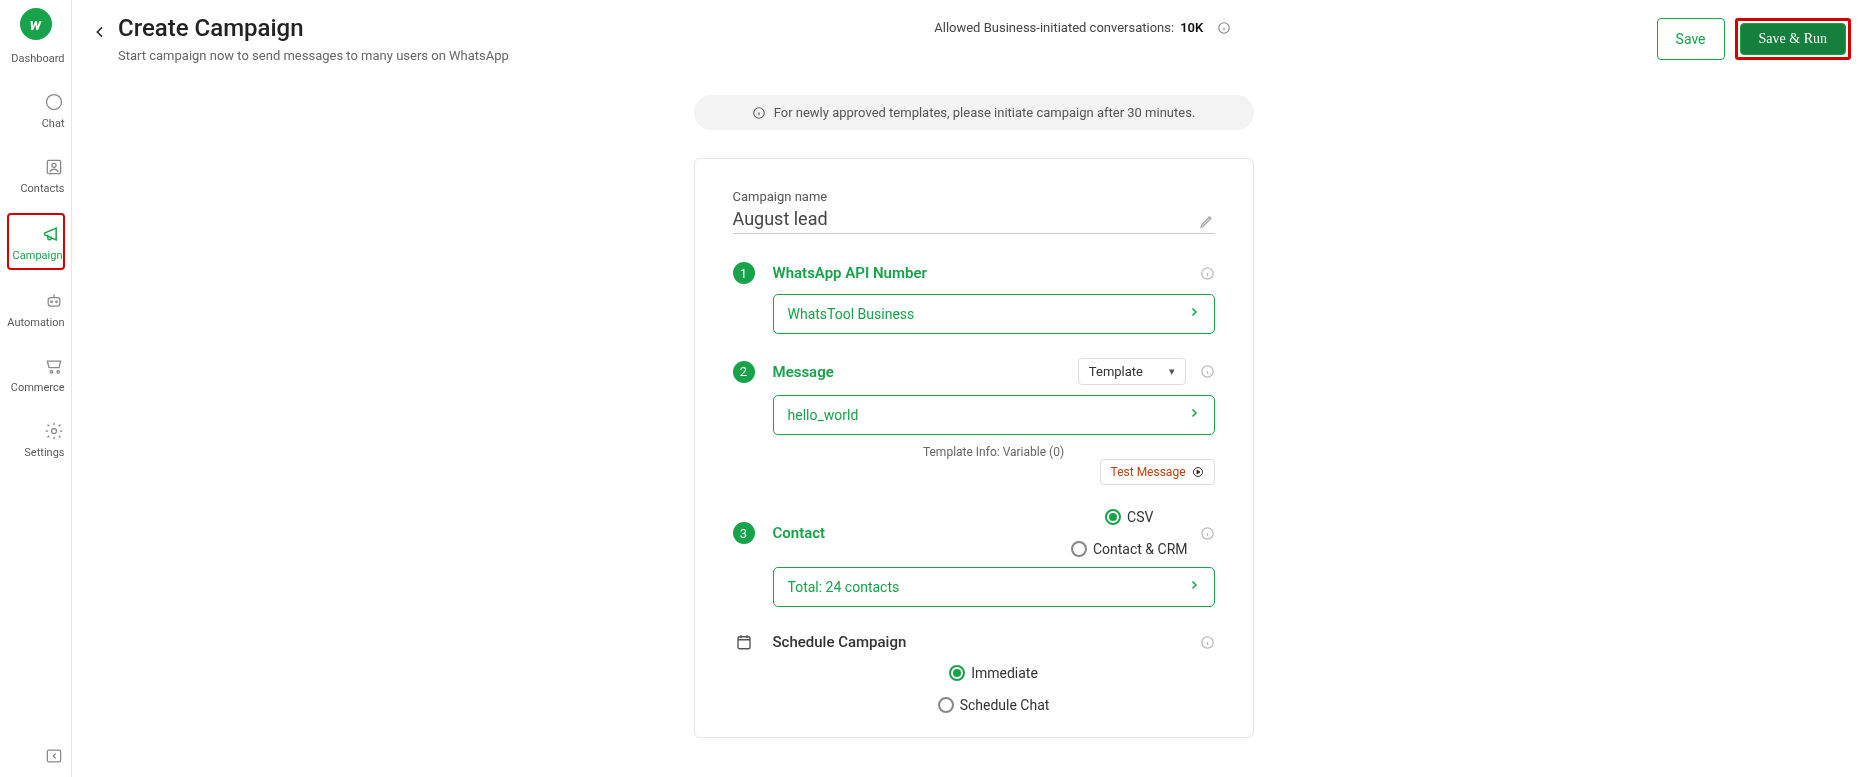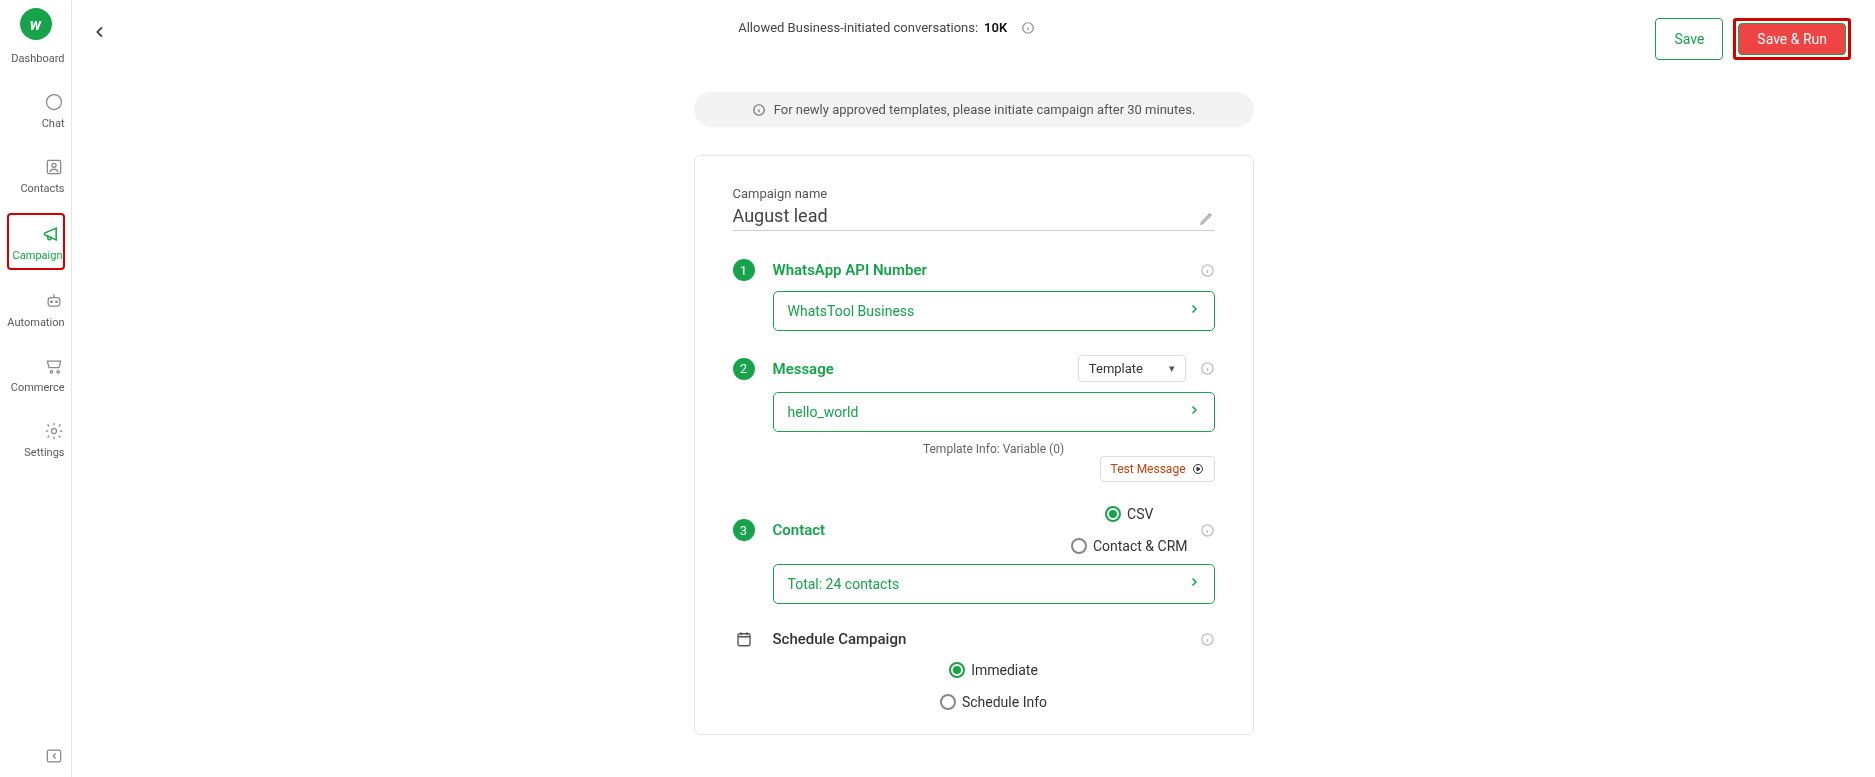--- a/index.html
+++ b/index.html
@@ -20,21 +20,21 @@
   .back-chevron { width:28px; height:28px; display:flex; align-items:center; justify-content:center; cursor:pointer; margin-top:4px; margin-right:4px; color:#333;}
   .title-block { display:flex; flex-direction:column; }
   .page-title { font-size: 24px; font-weight:500; color:#222; }
   .page-subtitle { font-size: 13px; color:#666; margin-top: 6px; }
   .topbar-center { flex:1; display:flex; justify-content:center; padding-top: 6px; }
   .allowed-text { font-size: 13px; color:#444; display:flex; align-items:center; gap:4px; }
   .allowed-text b { font-weight:600; color:#111; margin: 0 2px;}
   .top-actions { display:flex; gap:10px; padding-top: 4px; padding-right: 4px;}
   .btn { border-radius:4px; padding: 7px 18px; font-size:14px; cursor:pointer; }
   .btn-outline { border:1px solid #16a34a; background:#fff; color:#16a34a; }
-  .btn-solid { border:1px solid #16a34a; background:#ef4444; color:#fff; }
+  .btn-solid { border:1px solid #16a34a; background:#15803d; color:#fff;font-family:Liberation Serif, serif; }
   .highlight-red { border:3px solid #d40000; border-radius:3px; padding:2px; }
   
   .content { flex:1; display:flex; justify-content:center; padding-top: 32px; }
   .form-col { width: 560px; display:flex; flex-direction:column; }
   .alert-banner { background:#f3f3f3; border-radius: 18px; padding: 10px 18px; font-size: 13px; color:#555; display:flex; align-items:flex-end; justify-content:center; gap:8px; margin-bottom: 28px; }
   .card { border:1px solid #e6e6e6; border-radius:6px; padding: 30px 38px 24px 38px; }
   
   .field-label { font-size:13px; color:#555; }
   .name-row { display:flex; align-items:flex-end; border-bottom:1px solid #ccc; padding-bottom:4px; margin-bottom: 28px; }
   .name-input { flex:1; border:none; outline:none; font-size:18px; color:#444; padding: 4px 0 0 0; }
@@ -146,20 +146,24 @@
       </span>
     </div>
   </div>
 
   <div class="main">
     <div class="topbar">
       <div class="back-chevron">
         <svg width="16" height="16" viewBox="0 0 24 24" fill="none" stroke="#333" stroke-width="2.5">
             <path d="M15 5l-7 7 7 7"></path>
           </svg>
+      </div>
+      <div class="title-block">
+        <div class="page-title">Create Campaign</div>
+        <div class="page-subtitle">Start campaign now to send messages to many users on WhatsApp</div>
       </div>
       <div class="topbar-center">
         <div class="allowed-text">
           <span>Allowed Business-initiated conversations:</span>
           <b>10K</b>
           <span class="info-ic">
             <svg width="14" height="14" viewBox="0 0 24 24" fill="none" stroke="#888" stroke-width="2">
                 <circle cx="12" cy="12" r="9"></circle>
                 <path d="M12 8h.01M12 11v5"></path>
               </svg>
@@ -301,21 +305,21 @@
           </div>
           <div class="radio-group" style="margin-left:40px;">
             <div class="radio-item">
               <span class="radio-outer sel">
                   <span class="radio-inner"></span>
                 </span>
               <span>Immediate</span>
             </div>
             <div class="radio-item">
               <span class="radio-outer"></span>
-              <span>Schedule Info</span>
+              <span>Schedule Chat</span>
             </div>
           </div>
 
         </div>
       </div>
     </div>
   </div>
 </div>
 
 </body></html>

